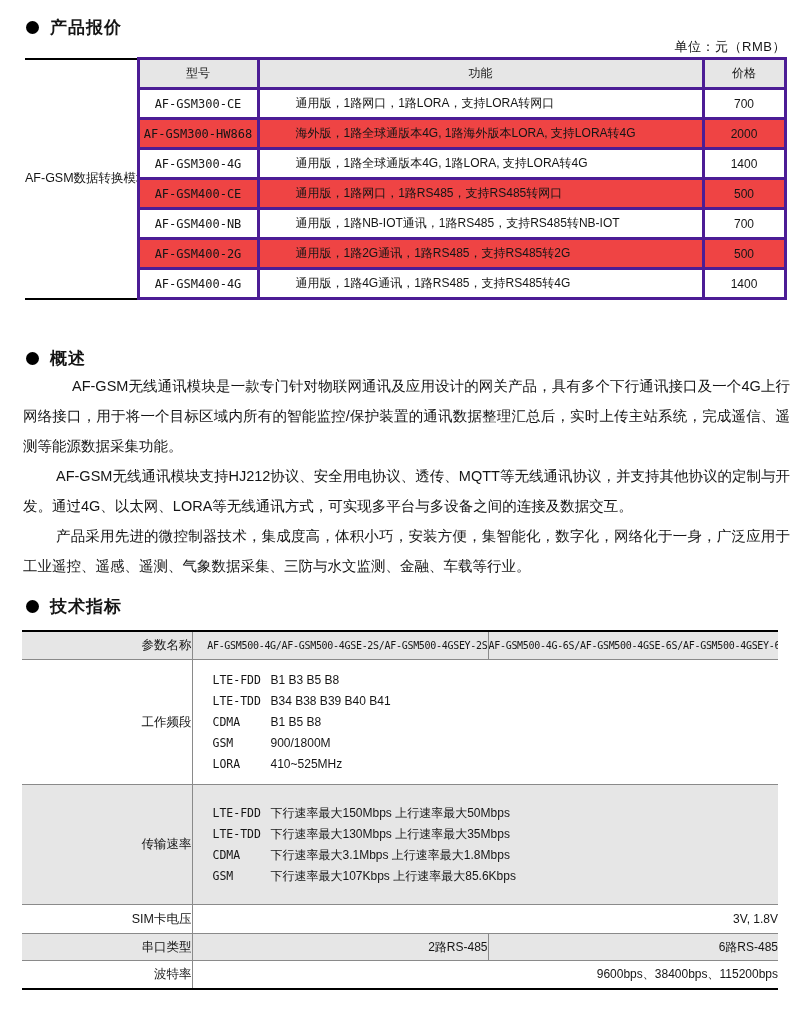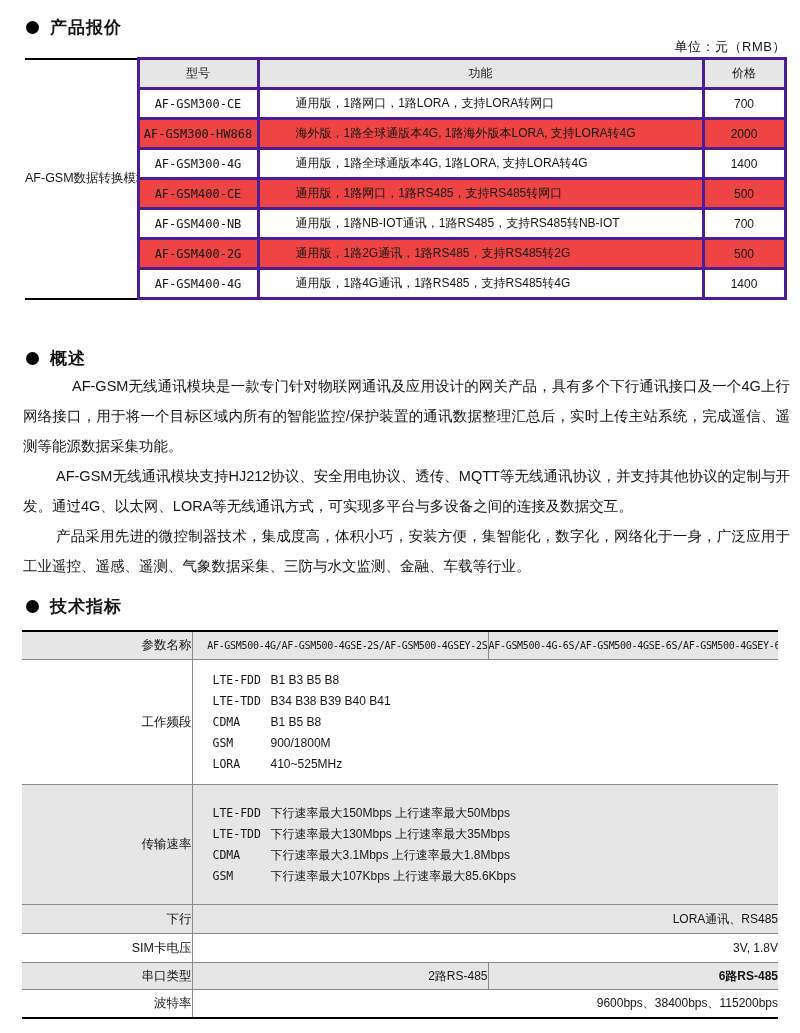--- a/index.html
+++ b/index.html
@@ -53,21 +53,21 @@
   .specs .lines{text-align:left;padding:8px 0 8px 20px;}
   .specline{line-height:21px;white-space:nowrap;}
   .specline .proto{display:inline-block;width:58px;
     font-family:"DejaVu Sans Mono","Liberation Mono",monospace;font-size:11.5px;}
   .r-band td{height:108px;}
   .r-rate td{height:103px;}
   .r-up td{height:29px;}
   .r-down td{height:28px;}
   .r-sim td{height:28px;}
   .r-serial td{height:26px;}
-  .r-serial td.v2{border-left:1px solid #8a8a8a;font-weight:bold;}
+  .r-serial td.v2{border-left:1px solid #8a8a8a;}
   .r-baud td{height:27px;border-bottom:none;}
 </style>
 </head>
 <body>
 
 <div class="page">
 
   <div class="bullet-heading h-pricing">
     <span class="dot"></span>
     <span>产品报价</span>
@@ -168,24 +168,20 @@
     </tr>
     <tr class="r-rate alt">
       <td class="param">传输速率</td>
       <td class="lines" colspan="2">
         <div class="specline"><span class="proto">LTE-FDD</span><span>下行速率最大150Mbps 上行速率最大50Mbps</span></div>
         <div class="specline"><span class="proto">LTE-TDD</span><span>下行速率最大130Mbps 上行速率最大35Mbps</span></div>
         <div class="specline"><span class="proto">CDMA</span><span>下行速率最大3.1Mbps 上行速率最大1.8Mbps</span></div>
         <div class="specline"><span class="proto">GSM</span><span>下行速率最大107Kbps 上行速率最大85.6Kbps</span></div>
       </td>
     </tr>
-    <tr class="r-down alt">
-      <td class="param">下行</td>
-      <td colspan="2">LORA通讯、RS485</td>
-    </tr>
     <tr class="r-sim">
       <td class="param">SIM卡电压</td>
       <td colspan="2">3V, 1.8V</td>
     </tr>
     <tr class="r-serial alt">
       <td class="param">串口类型</td>
       <td>2路RS-485</td>
       <td class="v2">6路RS-485</td>
     </tr>
     <tr class="r-baud">

